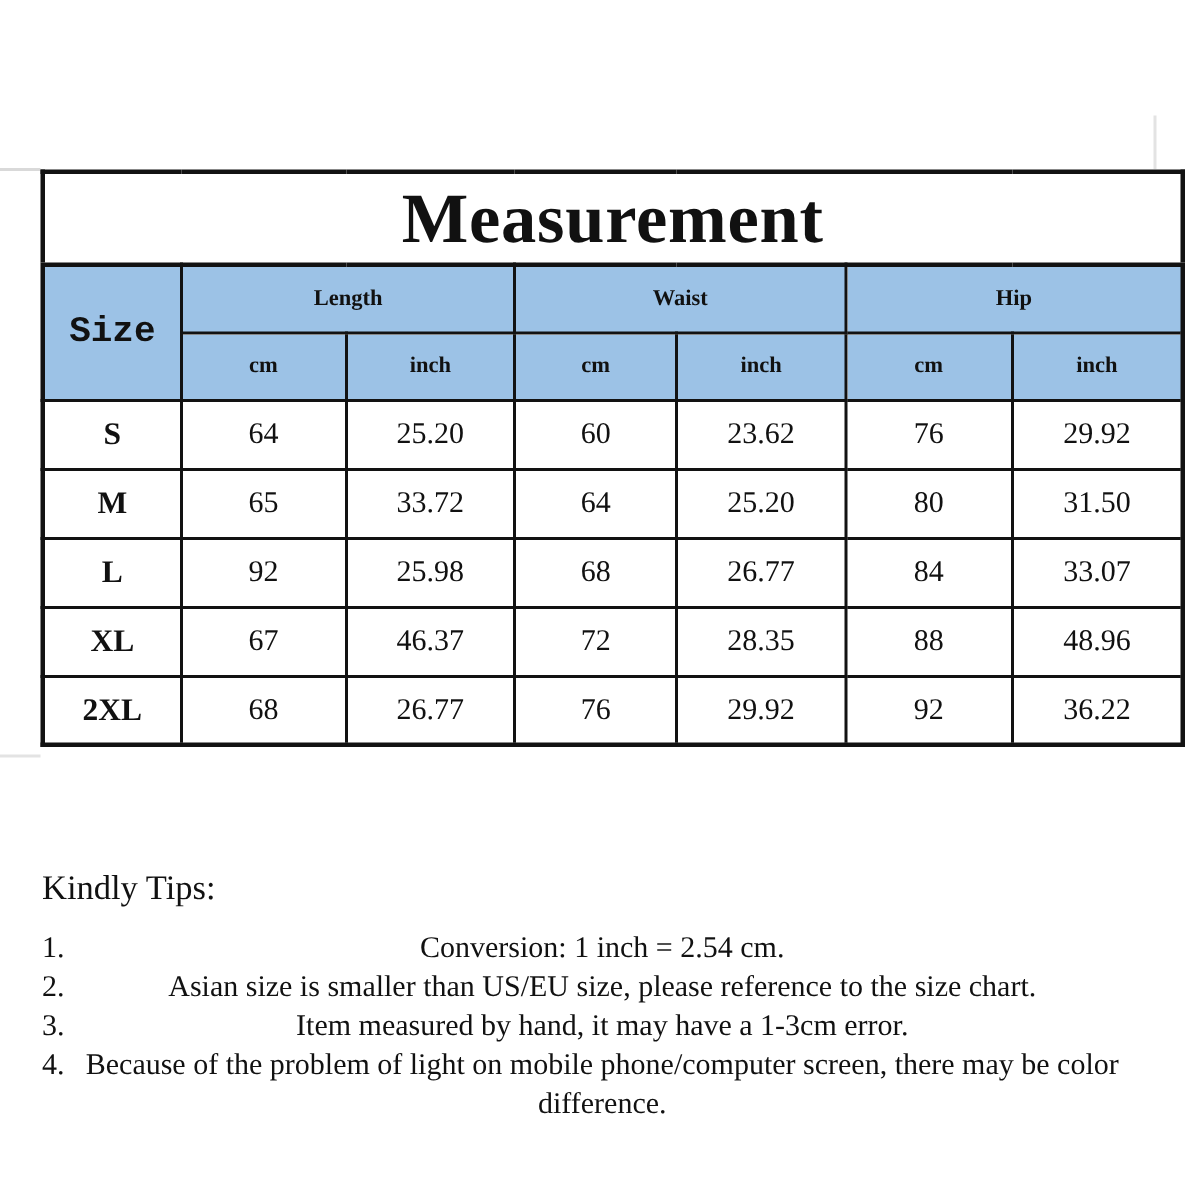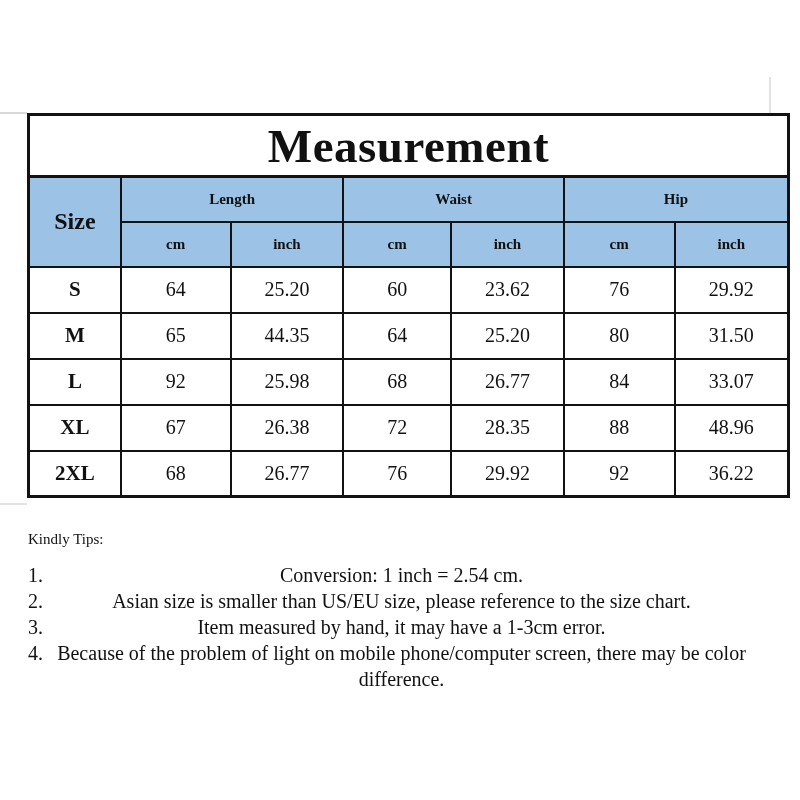--- a/index.html
+++ b/index.html
@@ -40,33 +40,34 @@
     background: #ffffff;
     border-bottom: 3px solid #121212 !important;
   }
   .hdr {
     background: #9cc2e6;
     font-weight: bold;
     font-size: 15px;
   }
   .hdr-group { height: 45px; }
   .hdr-unit  { height: 45px; }
-  .hdr-size  { font-size: 24px; }
+  .hdr-size  { font-size: 24px; font-family: Liberation Mono, monospace; }
   .data-row td { height: 46px; font-size: 20px; background: #ffffff; }
   .data-row td.size-cell { font-weight: bold; font-size: 21px; }
 
   
   .tips {
     position: absolute;
     left: 28px; top: 531px;
     width: 724px;
   }
   .tips-heading {
-    font-size: 15px;
+    font-size: 23px;
     margin-bottom: 14px;
+    margin-top: 48px;
   }
   .tip-row {
     display: flex;
     align-items: flex-start;
     font-size: 20px;
     line-height: 26px;
   }
   .tip-num { width: 23px; flex: 0 0 23px; }
   .tip-text { flex: 1; text-align: center; }
 
@@ -120,39 +121,39 @@
           <td>64</td>
           <td>25.20</td>
           <td>60</td>
           <td>23.62</td>
           <td>76</td>
           <td>29.92</td>
         </tr>
         <tr class="data-row">
           <td class="size-cell">M</td>
           <td>65</td>
-          <td>44.35</td>
+          <td>33.72</td>
           <td>64</td>
           <td>25.20</td>
           <td>80</td>
           <td>31.50</td>
         </tr>
         <tr class="data-row">
           <td class="size-cell">L</td>
           <td>92</td>
           <td>25.98</td>
           <td>68</td>
           <td>26.77</td>
           <td>84</td>
           <td>33.07</td>
         </tr>
         <tr class="data-row">
           <td class="size-cell">XL</td>
           <td>67</td>
-          <td>26.38</td>
+          <td>46.37</td>
           <td>72</td>
           <td>28.35</td>
           <td>88</td>
           <td>48.96</td>
         </tr>
         <tr class="data-row">
           <td class="size-cell">2XL</td>
           <td>68</td>
           <td>26.77</td>
           <td>76</td>

